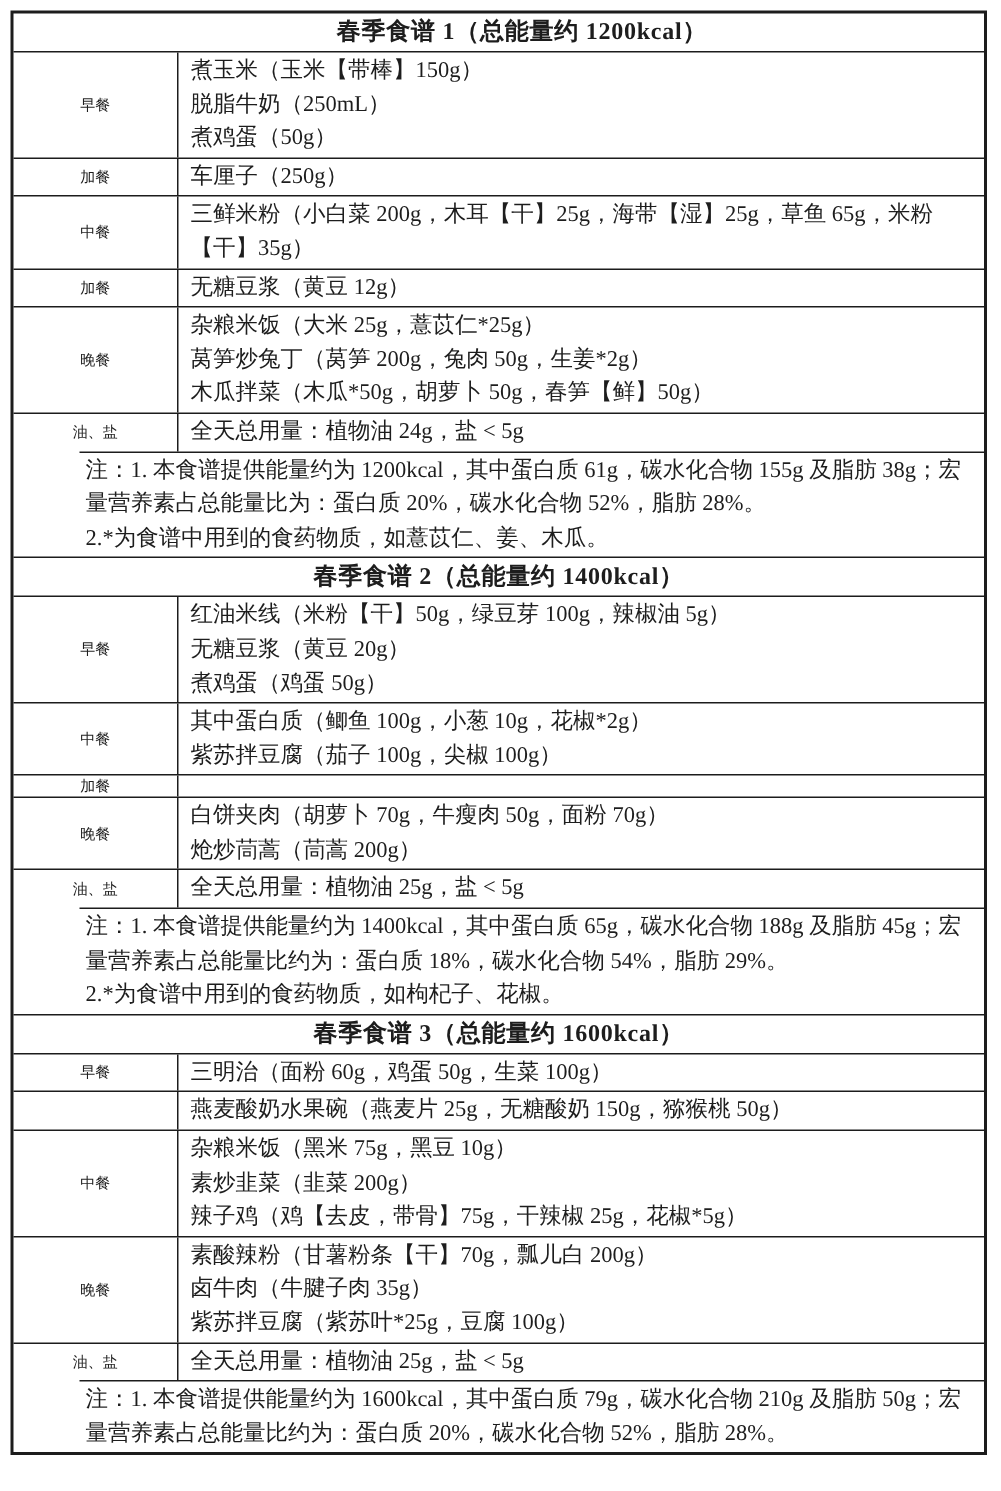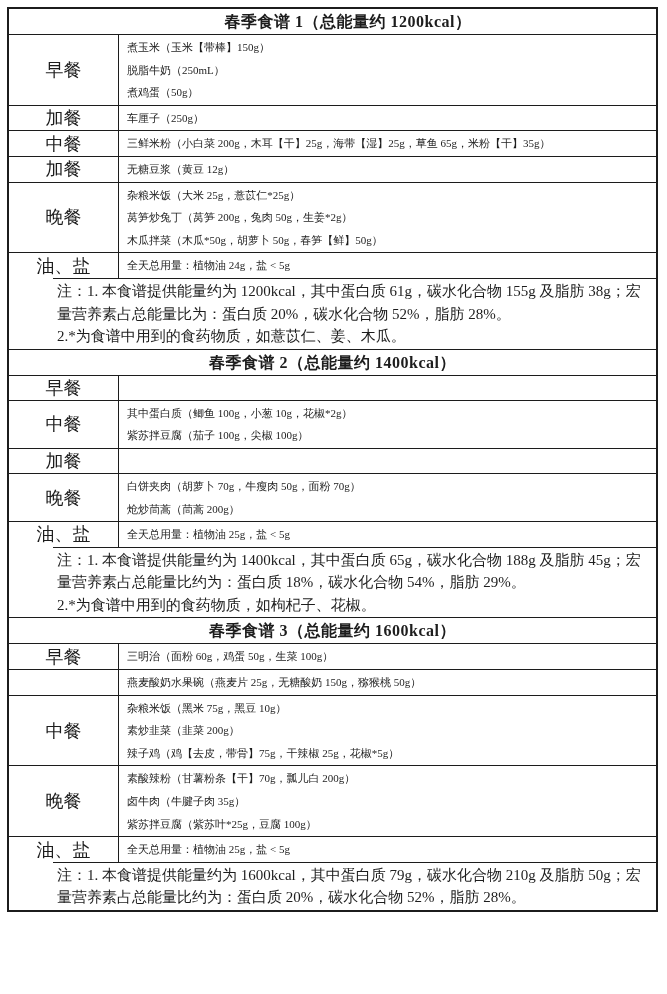--- a/index.html
+++ b/index.html
@@ -43,28 +43,28 @@
     display: flex;
     align-items: stretch;
   }
   .label-cell {
     width: 110px;
     flex: 0 0 110px;
     border-right: 1px solid #1c1c1c;
     display: flex;
     align-items: center;
     justify-content: center;
-    font-size: 18px;
+    font-size: 10px;
     text-align: center;
     box-sizing: border-box;
   }
   .content-cell {
     flex: 1 1 auto;
     padding: 1px 8px 1px 8px;
-    font-size: 11px;
+    font-size: 15px;
     box-sizing: border-box;
     min-width: 0;
     font-family: Liberation Serif, serif;
   }
   .item-line {
     line-height: 22.6px;
     white-space: normal;
     word-break: break-all;
   }
   .notes-row {
@@ -123,20 +123,25 @@
           <div class="item-line">全天总用量：植物油 24g，盐 &lt; 5g</div>
         </div>
       </div>
       <div class="trow notes-row">
         <div class="note-line">注：1. 本食谱提供能量约为 1200kcal，其中蛋白质 61g，碳水化合物 155g 及脂肪 38g；宏量营养素占总能量比为：蛋白质 20%，碳水化合物 52%，脂肪 28%。</div>
         <div class="note-line">2.*为食谱中用到的食药物质，如薏苡仁、姜、木瓜。</div>
       </div>
       <div class="trow section-header">春季食谱 2（总能量约 1400kcal）</div>
       <div class="trow meal-row">
         <div class="label-cell">早餐</div>
+        <div class="content-cell">
+          <div class="item-line">红油米线（米粉【干】50g，绿豆芽 100g，辣椒油 5g）</div>
+          <div class="item-line">无糖豆浆（黄豆 20g）</div>
+          <div class="item-line">煮鸡蛋（鸡蛋 50g）</div>
+        </div>
       </div>
       <div class="trow meal-row">
         <div class="label-cell">中餐</div>
         <div class="content-cell">
           <div class="item-line">其中蛋白质（鲫鱼 100g，小葱 10g，花椒*2g）</div>
           <div class="item-line">紫苏拌豆腐（茄子 100g，尖椒 100g）</div>
         </div>
       </div>
       <div class="trow meal-row">
         <div class="label-cell">加餐</div>

